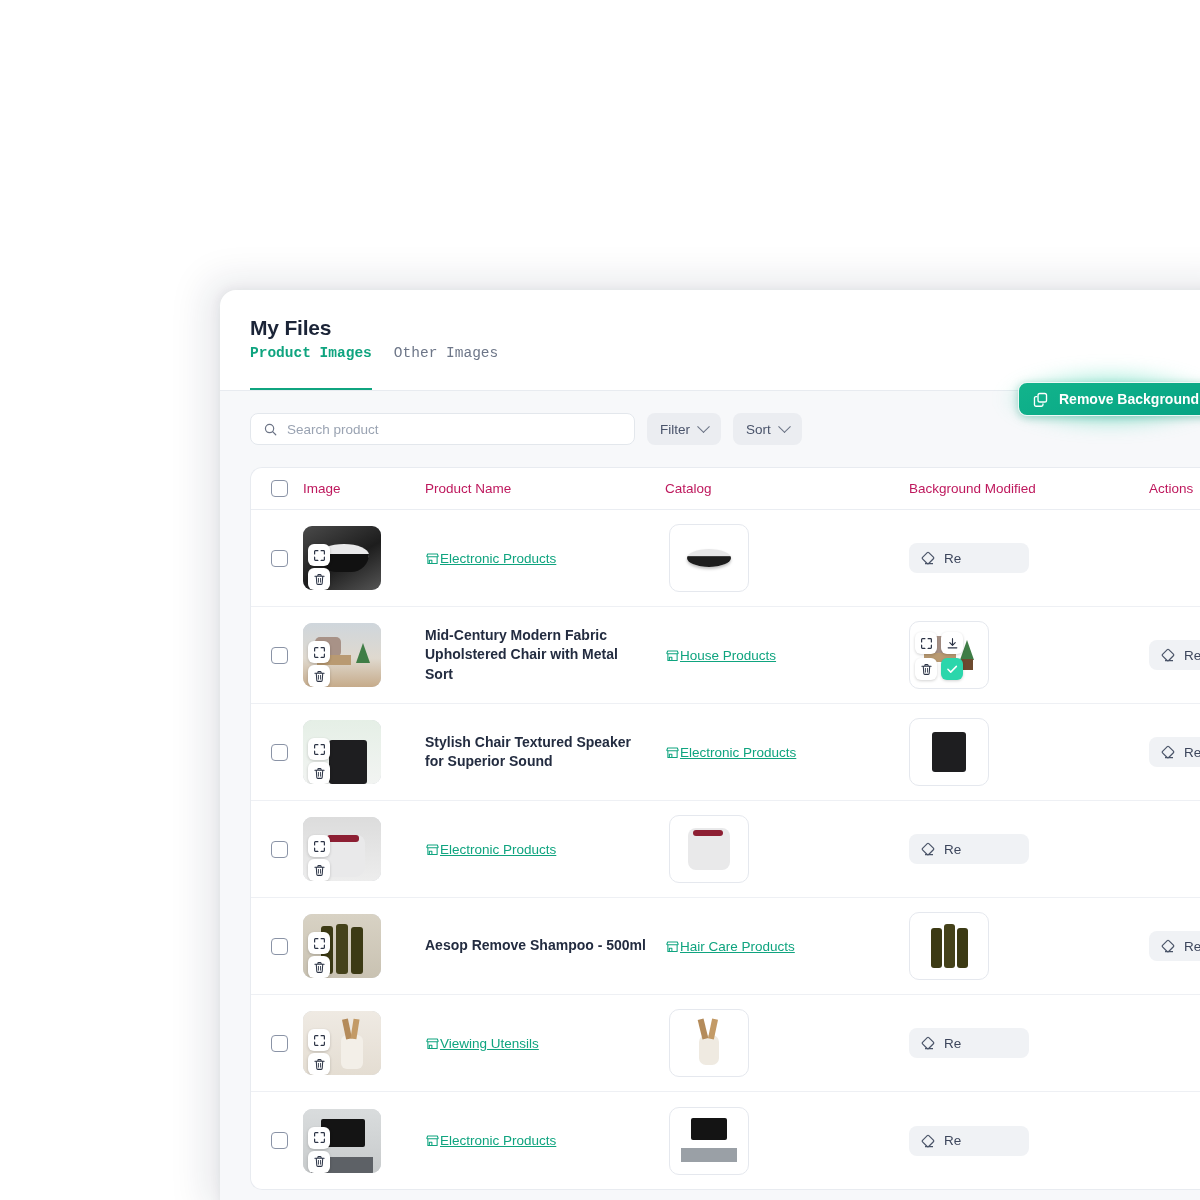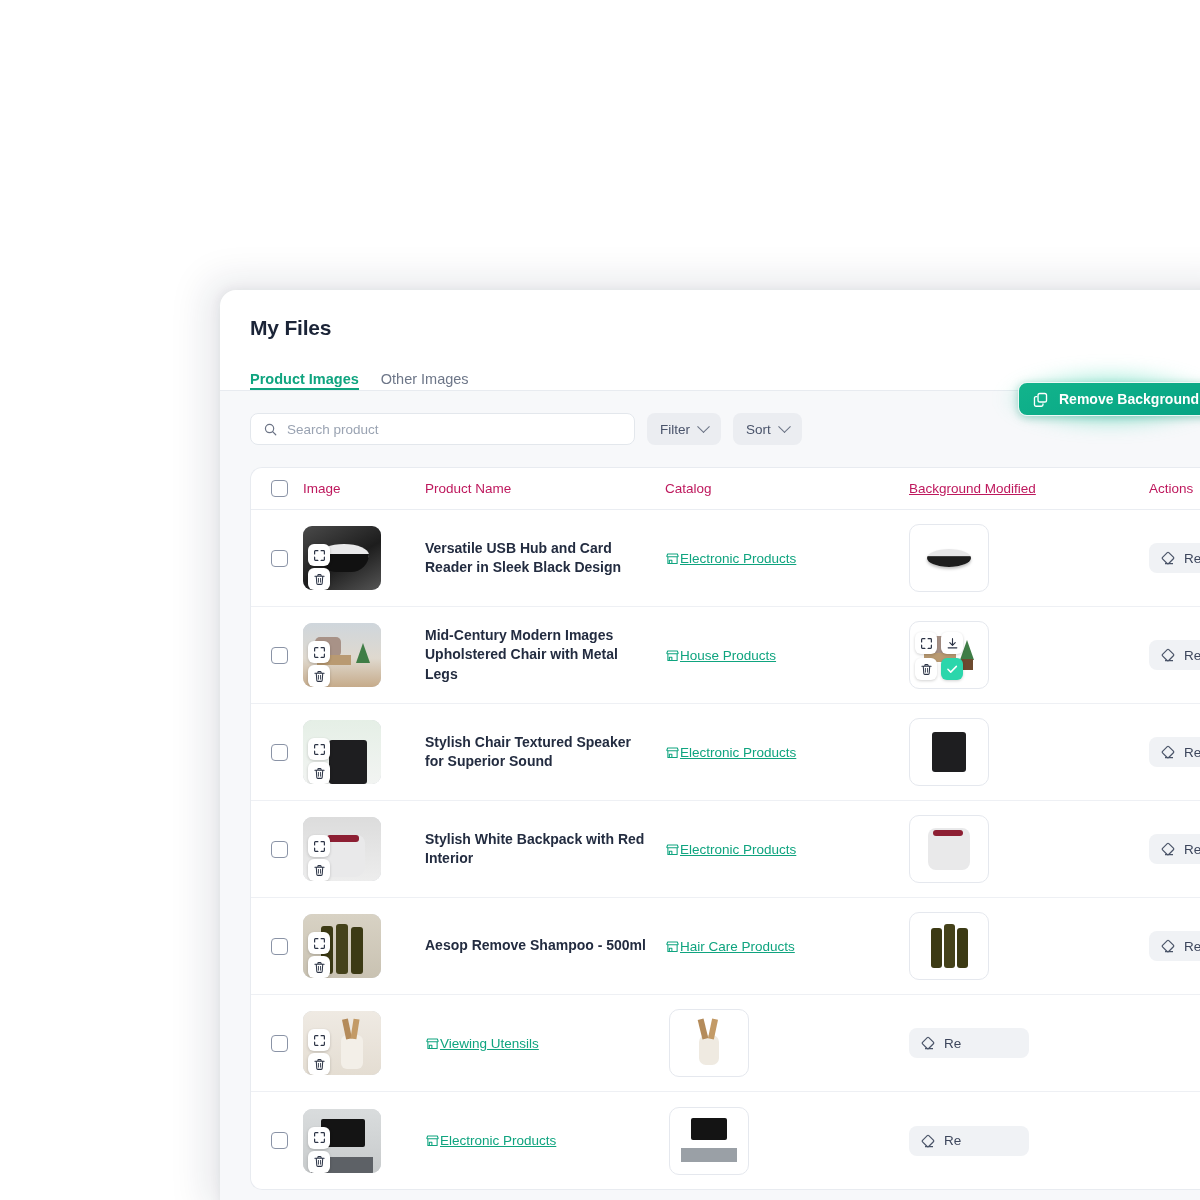--- a/index.html
+++ b/index.html
@@ -28,22 +28,22 @@
   }
 
   
   .tabs {
     margin-top: 18px;
     border-bottom: 1px solid #e8ebf0;
     display: flex; align-items: flex-end; gap: 22px;
     padding-left: 30px; height: 33px;
   }
   .tab {
-    font-size: 14.5px; color: #6d7688; padding-bottom: 1px;
-    border-bottom: 2.5px solid transparent; cursor: pointer; white-space: nowrap;
+    font-size: 14.5px; color: #6d7688; padding-bottom: 27px;
+    border-bottom: 2.5px solid transparent; cursor: pointer; white-space: nowrap; font-family: Liberation Mono, monospace;
   }
   .tab.active { color: #0fa47f; font-weight: bold; border-bottom-color: #0fa47f; }
 
   
   .body { background: #f7f8fa; height: 100%; padding: 0 0 0 0; }
   .toolbar {
     display: flex; align-items: center; gap: 12px;
     padding: 22px 0 22px 30px; position: relative;
   }
   .search {
@@ -87,21 +87,21 @@
   .thead, .trow { display: flex; align-items: center; }
   .thead { height: 42px; border-bottom: 1px solid #eaedf2; }
   .th { font-size: 13.5px; color: #be185d; white-space: nowrap; }
   .trow { min-height: 97px; border-bottom: 1px solid #eef0f4; }
   .trow:last-child { border-bottom: none; }
 
   .c-chk   { width: 52px; padding-left: 20px; flex: none; }
   .c-img   { width: 122px; flex: none; }
   .c-name  { width: 240px; flex: none; padding-right: 16px; }
   .c-cat   { width: 244px; flex: none; }
-  .c-bg    { width: 240px; flex: none; text-decoration: underline; }
+  .c-bg    { width: 240px; flex: none; }
   .c-act   { width: 120px; flex: none; }
 
   .chkbox {
     width: 17px; height: 17px; border: 1.6px solid #8a93a6;
     border-radius: 4px; background: #fff; cursor: pointer;
   }
 
   
   .thumb {
     position: relative; width: 78px; height: 64px; border-radius: 9px;
@@ -206,23 +206,20 @@
         <div class="ov ov-row2">
                     <div class="ov-btn">
                       <svg width="13" height="13" viewBox="0 0 24 24" fill="none">
   <path d="M3.5 6h17M9 6V4.2A1.2 1.2 0 0 1 10.2 3h3.6A1.2 1.2 0 0 1 15 4.2V6M6 6l1 13.1A1.9 1.9 0 0 0 8.9 21h6.2a1.9 1.9 0 0 0 1.9-1.9L18 6" stroke="#2b3345" stroke-width="1.9" stroke-linecap="round"></path>
                         <path d="M10 10v7M14 10v7" stroke="#2b3345" stroke-width="1.7" stroke-linecap="round"></path>
                       </svg>
                     </div>
                   </div>
       </div>
     </div>
-    <div class="c-name">
-      <div class="pname">Versatile USB Hub and Card Reader in Sleek Black Design</div>
-    </div>
     <div class="c-cat">
       <div class="cat">
         <svg width="15" height="15" viewBox="0 0 24 24" fill="none">
   <path d="M3.2 9.2h17.6M4.6 9.2V20h14.8V9.2M2.6 9.2l1.7-4.4h15.4l1.7 4.4M7 20v-5.2h4V20" stroke="#0fa47f" stroke-width="1.7" stroke-linejoin="round"></path>
                   </svg>
                   <span>Electronic Products</span>
       </div>
     </div>
     <div class="c-bg">
       <div class="bgbox">
@@ -259,21 +256,21 @@
                     <div class="ov-btn">
                       <svg width="13" height="13" viewBox="0 0 24 24" fill="none">
   <path d="M3.5 6h17M9 6V4.2A1.2 1.2 0 0 1 10.2 3h3.6A1.2 1.2 0 0 1 15 4.2V6M6 6l1 13.1A1.9 1.9 0 0 0 8.9 21h6.2a1.9 1.9 0 0 0 1.9-1.9L18 6" stroke="#2b3345" stroke-width="1.9" stroke-linecap="round"></path>
                         <path d="M10 10v7M14 10v7" stroke="#2b3345" stroke-width="1.7" stroke-linecap="round"></path>
                       </svg>
                     </div>
                   </div>
       </div>
     </div>
     <div class="c-name">
-      <div class="pname">Mid-Century Modern Images Upholstered Chair with Metal Legs</div>
+      <div class="pname">Mid-Century Modern Fabric Upholstered Chair with Metal Sort</div>
     </div>
     <div class="c-cat">
       <div class="cat">
         <svg width="15" height="15" viewBox="0 0 24 24" fill="none">
   <path d="M3.2 9.2h17.6M4.6 9.2V20h14.8V9.2M2.6 9.2l1.7-4.4h15.4l1.7 4.4M7 20v-5.2h4V20" stroke="#0fa47f" stroke-width="1.7" stroke-linejoin="round"></path>
                   </svg>
                   <span>House Products</span>
       </div>
     </div>
     <div class="c-bg">
@@ -389,23 +386,20 @@
         <div class="ov ov-row2">
                     <div class="ov-btn">
                       <svg width="13" height="13" viewBox="0 0 24 24" fill="none">
   <path d="M3.5 6h17M9 6V4.2A1.2 1.2 0 0 1 10.2 3h3.6A1.2 1.2 0 0 1 15 4.2V6M6 6l1 13.1A1.9 1.9 0 0 0 8.9 21h6.2a1.9 1.9 0 0 0 1.9-1.9L18 6" stroke="#2b3345" stroke-width="1.9" stroke-linecap="round"></path>
                         <path d="M10 10v7M14 10v7" stroke="#2b3345" stroke-width="1.7" stroke-linecap="round"></path>
                       </svg>
                     </div>
                   </div>
       </div>
     </div>
-    <div class="c-name">
-      <div class="pname">Stylish White Backpack with Red Interior</div>
-    </div>
     <div class="c-cat">
       <div class="cat">
         <svg width="15" height="15" viewBox="0 0 24 24" fill="none">
   <path d="M3.2 9.2h17.6M4.6 9.2V20h14.8V9.2M2.6 9.2l1.7-4.4h15.4l1.7 4.4M7 20v-5.2h4V20" stroke="#0fa47f" stroke-width="1.7" stroke-linejoin="round"></path>
                   </svg>
                   <span>Electronic Products</span>
       </div>
     </div>
     <div class="c-bg">
       <div class="bgbox">

